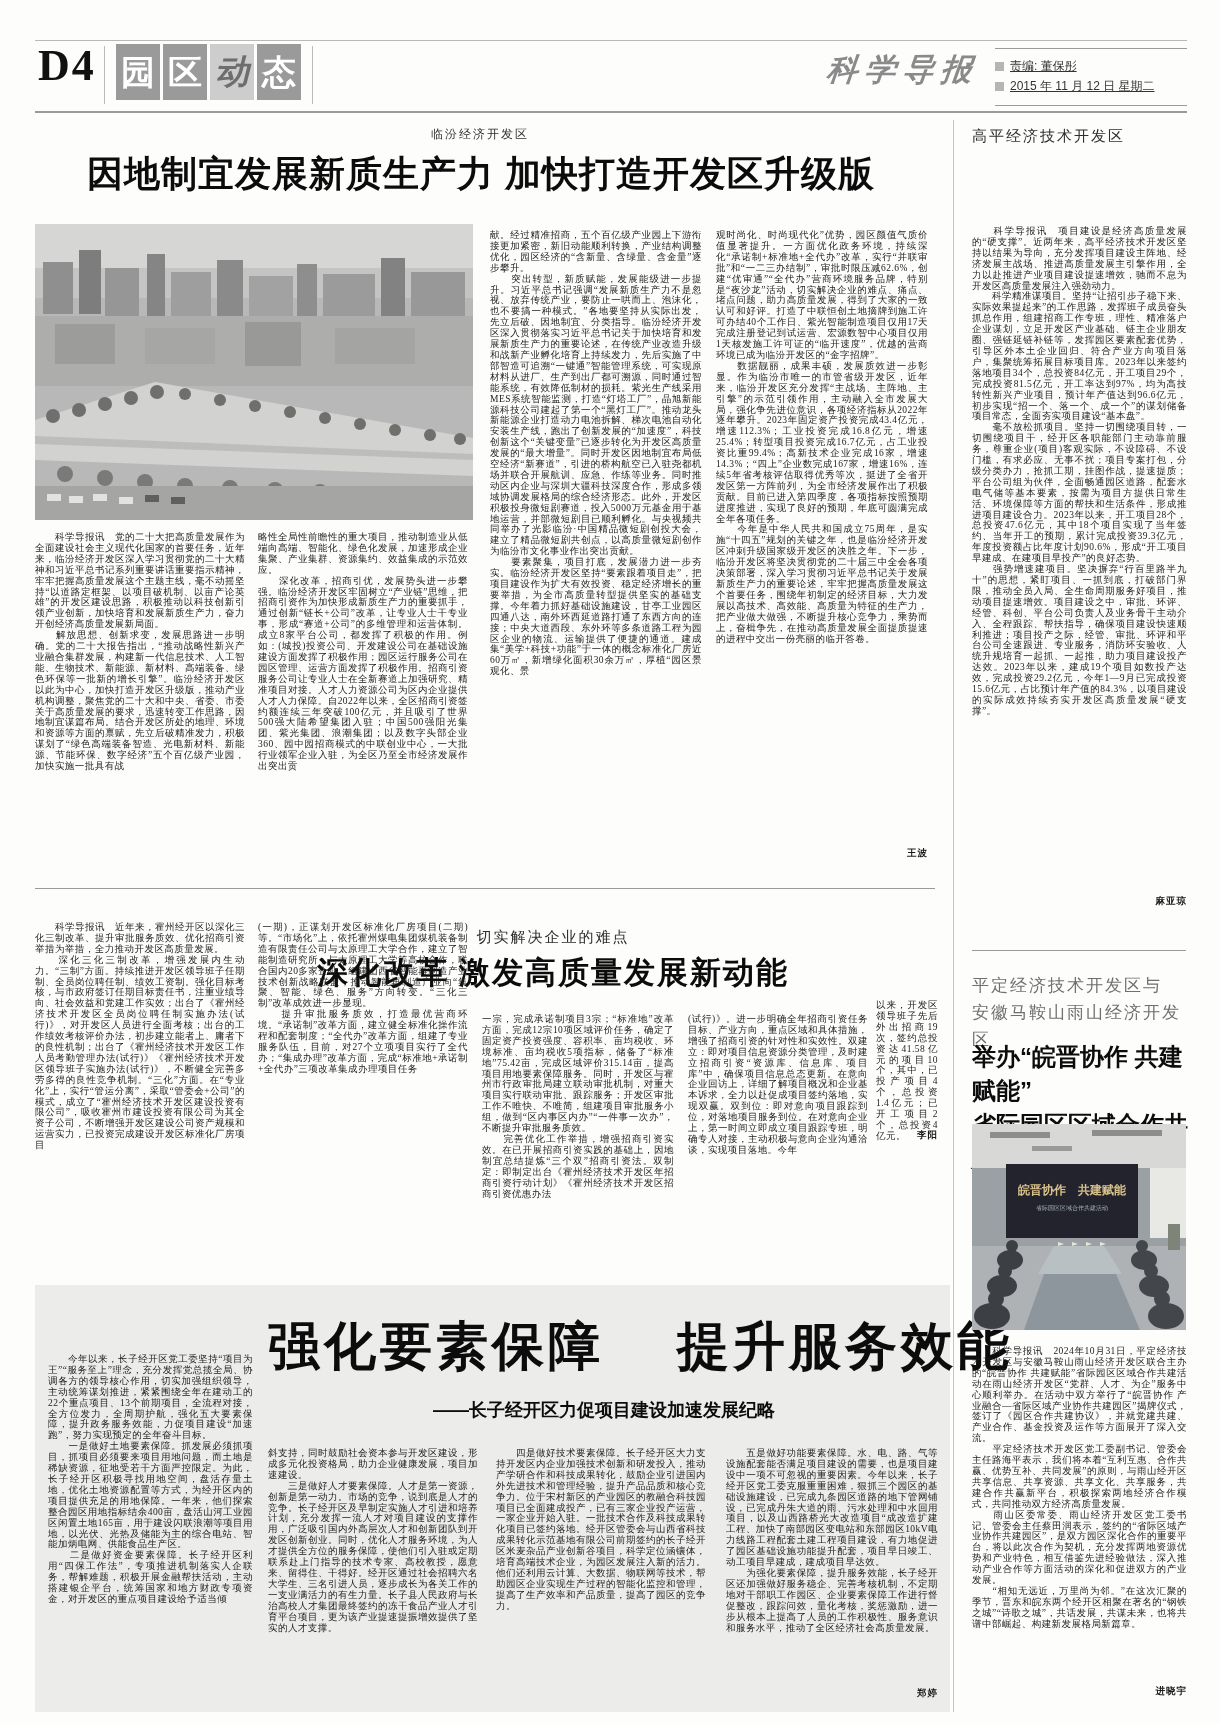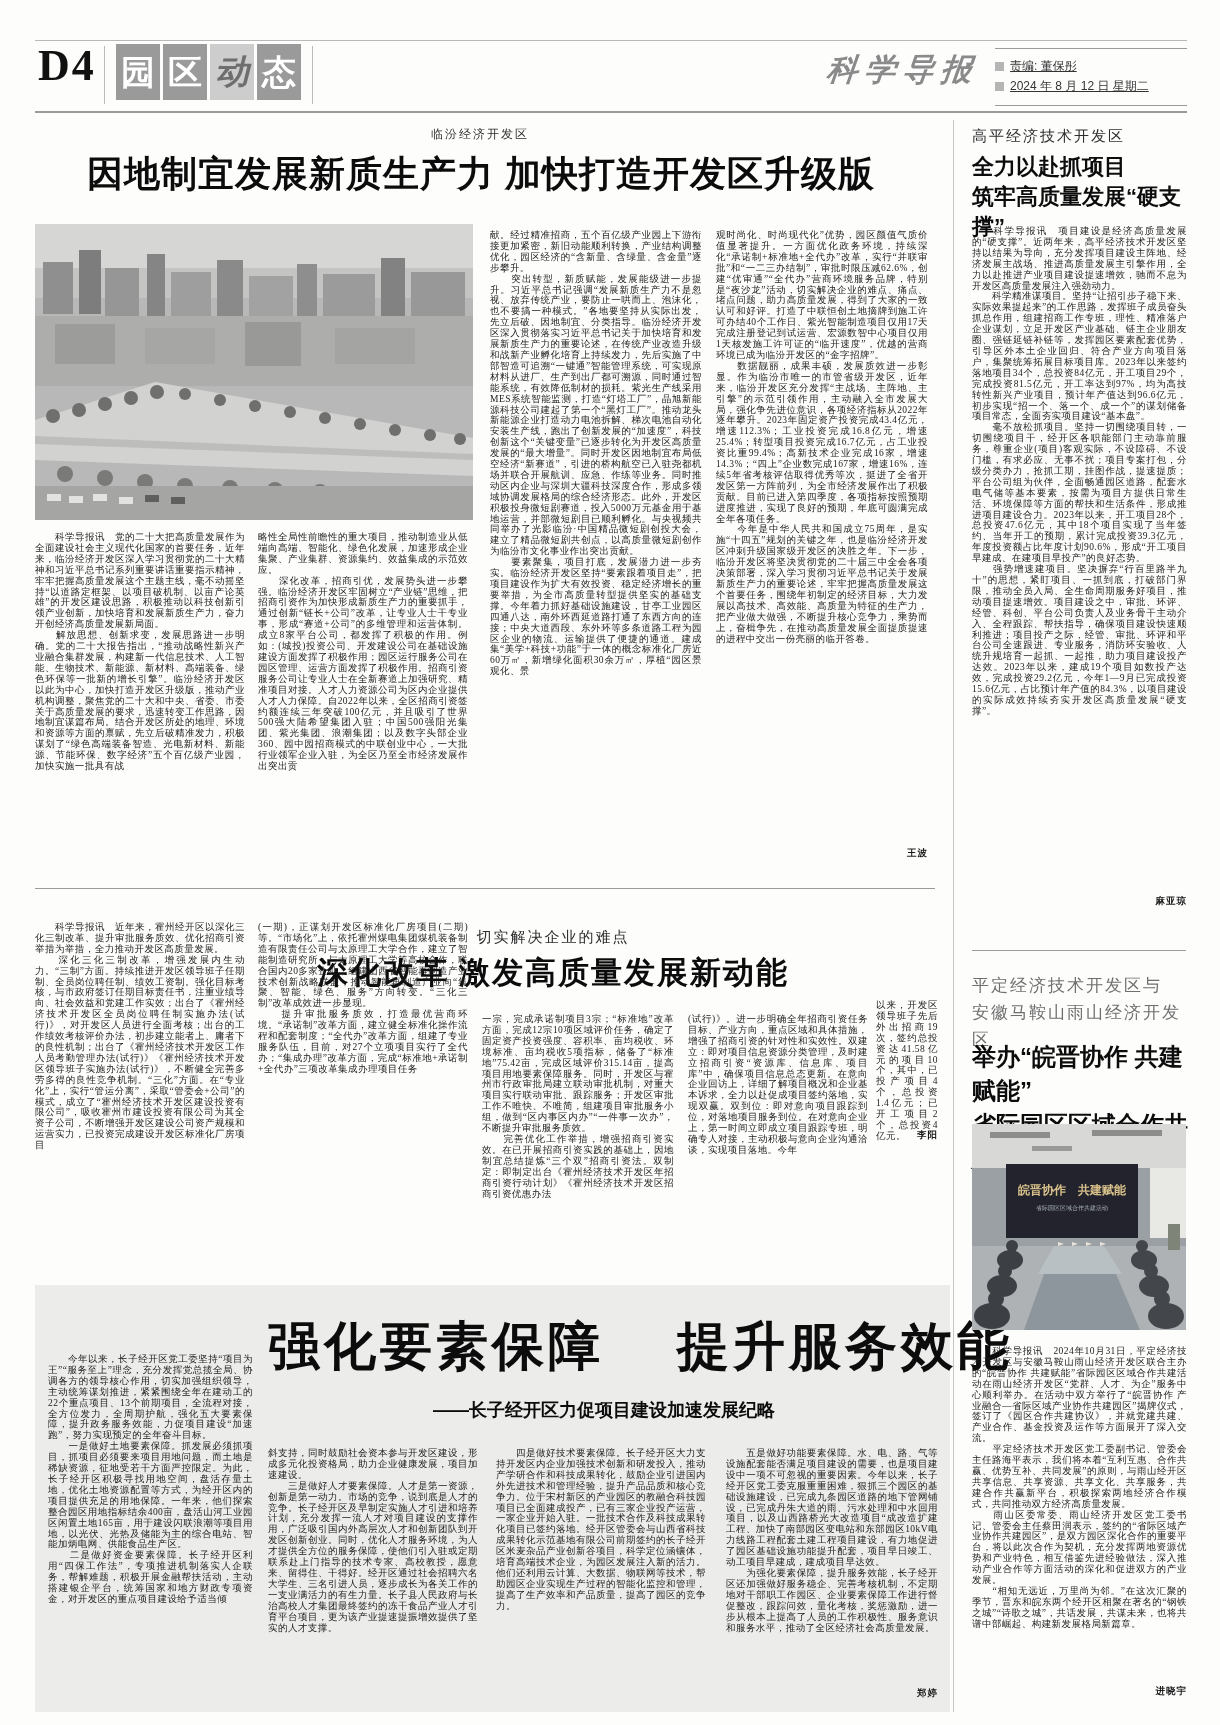--- a/index.html
+++ b/index.html
@@ -48,21 +48,21 @@
   </div>
   <div class="logo-sep2"></div>
   <div class="masthead">科学导报</div>
   <div class="pubinfo">
     <div class="row">
       <span class="sq"></span>
       <span>责编: 董保彤</span>
     </div>
     <div class="row">
       <span class="sq"></span>
-      <span>2024 年 8 月 12 日 星期二</span>
+      <span>2015 年 11 月 12 日 星期二</span>
     </div>
   </div>
   <div class="rule" style="left:35px;top:111px;width:1152px;height:2px;background:#9a9a9a;"></div>
 
   <div class="rule" style="left:953px;top:120px;width:1px;height:1592px;background:#c6c6c6;"></div>
 
   <div class="kicker" style="left:35px;top:127px;width:890px;text-align:center;font-size:12px;">临汾经济开发区</div>
   <div class="abs hl-sans" style="left:35px;top:150px;width:892px;text-align:center;font-size:36px;letter-spacing:1px;white-space:nowrap;">因地制宜发展新质生产力  加快打造开发区升级版</div>
 
   <div class="abs" style="left:35px;top:224px;width:438px;height:296px;">
@@ -141,24 +141,20 @@
 　　深化改革，招商引优，发展势头进一步攀强。临汾经济开发区牢固树立“产业链”思维，把招商引资作为加快形成新质生产力的重要抓手，通过创新“链长+公司”改革，让专业人士干专业事，形成“赛道+公司”的多维管理和运营体制。成立8家平台公司，都发挥了积极的作用。例如：(城投)投资公司、开发建设公司在基础设施建设方面发挥了积极作用；园区运行服务公司在园区管理、运营方面发挥了积极作用。招商引资服务公司让专业人士在全新赛道上加强研究、精准项目对接。人才人力资源公司为区内企业提供人才人力保障。自2022年以来，全区招商引资签约额连续三年突破100亿元，并且吸引了世界500强大陆希望集团入驻；中国500强阳光集团、紫光集团、浪潮集团；以及数字头部企业360、园中园招商模式的中联创业中心，一大批行业领军企业入驻，为全区乃至全市经济发展作出突出贡</div>
   <div class="colt" style="left:490px;top:230px;width:212px;height:632px;">献。经过精准招商，五个百亿级产业园上下游衔接更加紧密，新旧动能顺利转换，产业结构调整优化，园区经济的“含新量、含绿量、含金量”逐步攀升。
 　　突出转型，新质赋能，发展能级进一步提升。习近平总书记强调“发展新质生产力不是忽视、放弃传统产业，要防止一哄而上、泡沫化，也不要搞一种模式。”各地要坚持从实际出发，先立后破、因地制宜、分类指导。临汾经济开发区深入贯彻落实习近平总书记关于加快培育和发展新质生产力的重要论述，在传统产业改造升级和战新产业孵化培育上持续发力，先后实施了中部智造可追溯“一键通”智能管理系统，可实现原材料从进厂、生产到出厂都可溯源，同时通过智能系统，有效降低制材的损耗。紫光生产线采用MES系统智能监测，打造“灯塔工厂”，晶旭新能源科技公司建起了第一个“黑灯工厂”。推动龙头新能源企业打造动力电池拆解、梯次电池自动化安装生产线，跑出了创新发展的“加速度”，科技创新这个“关键变量”已逐步转化为开发区高质量发展的“最大增量”。同时开发区因地制宜布局低空经济“新赛道”，引进的桥构航空已入驻尧都机场并联合开展航训、应急、作练等业务。同时推动区内企业与深圳大疆科技深度合作，形成多领域协调发展格局的综合经济形态。此外，开发区积极投身微短剧赛道，投入5000万元基金用于基地运营，并部微短剧目已顺利孵化。与央视频共同举办了光影临汾·中国精品微短剧创投大会，建立了精品微短剧共创点，以高质量微短剧创作为临汾市文化事业作出突出贡献。
 　　要素聚集，项目打底，发展潜力进一步夯实。临汾经济开发区坚持“要素跟着项目走”，把项目建设作为扩大有效投资、稳定经济增长的重要举措，为全市高质量转型提供坚实的基础支撑。今年着力抓好基础设施建设，甘亭工业园区四通八达，南外环西延道路打通了东西方向的连接；中央大道西段、东外环等多条道路工程为园区企业的物流、运输提供了便捷的通道。建成集“美学+科技+功能”于一体的概念标准化厂房近60万㎡，新增绿化面积30余万㎡，厚植“园区景观化、景</div>
   <div class="colt" style="left:716px;top:230px;width:212px;height:616px;">观时尚化、时尚现代化”优势，园区颜值气质价值显著提升。一方面优化政务环境，持续深化“承诺制+标准地+全代办”改革，实行“并联审批”和“一二三办结制”，审批时限压减62.6%，创建“优审通”“全代办”营商环境服务品牌，特别是“夜沙龙”活动，切实解决企业的难点、痛点、堵点问题，助力高质量发展，得到了大家的一致认可和好评。打造了中联恒创土地摘牌到施工许可办结40个工作日、紫光智能制造项目仅用17天完成注册登记到试运营、宏源数智中心项目仅用1天核发施工许可证的“临开速度”，优越的营商环境已成为临汾开发区的“金字招牌”。
 　　数据靓丽，成果丰硕，发展质效进一步彰显。作为临汾市唯一的市管省级开发区，近年来，临汾开发区充分发挥“主战场、主阵地、主引擎”的示范引领作用，主动融入全市发展大局，强化争先进位意识，各项经济指标从2022年逐年攀升。2023年固定资产投资完成43.4亿元，增速112.3%；工业投资完成16.8亿元，增速25.4%；转型项目投资完成16.7亿元，占工业投资比重99.4%；高新技术企业完成16家，增速14.3%；“四上”企业数完成167家，增速16%，连续5年省考核评估取得优秀等次，挺进了全省开发区第一方阵前列，为全市经济发展作出了积极贡献。目前已进入第四季度，各项指标按照预期进度推进，实现了良好的预期，年底可圆满完成全年各项任务。
 　　今年是中华人民共和国成立75周年，是实施“十四五”规划的关键之年，也是临汾经济开发区冲刺升级国家级开发区的决胜之年。下一步，临汾开发区将坚决贯彻党的二十届三中全会各项决策部署，深入学习贯彻习近平总书记关于发展新质生产力的重要论述，牢牢把握高质量发展这个首要任务，围绕年初制定的经济目标，大力发展以高技术、高效能、高质量为特征的生产力，把产业做大做强，不断提升核心竞争力，乘势而上，奋楫争先，在推动高质量发展全面提质提速的进程中交出一份亮丽的临开答卷。</div>
   <div class="colt byline" style="left:716px;top:848px;width:212px;">王波</div>
 
   <div class="kicker" style="left:972px;top:127px;width:215px;">高平经济技术开发区</div>
-  <div class="abs hl-sans" style="left:972px;top:152px;width:216px;font-size:22px;line-height:30px;">
-    <div>全力以赴抓项目</div>
-    <div>筑牢高质量发展“硬支撑”</div>
-  </div>
   <div class="colt" style="left:972px;top:226px;width:215px;height:668px;">　　科学导报讯　项目建设是经济高质量发展的“硬支撑”。近两年来，高平经济技术开发区坚持以结果为导向，充分发挥项目建设主阵地、经济发展主战场、推进高质量发展主引擎作用，全力以赴推进产业项目建设提速增效，驰而不息为开发区高质量发展注入强劲动力。
 　　科学精准谋项目。坚持“让招引步子稳下来、实际效果提起来”的工作思路，发挥班子成员奋头抓总作用，组建招商工作专班，理性、精准落户企业谋划，立足开发区产业基础、链主企业朋友圈、强链延链补链等，发挥园区要素配套优势，引导区外本土企业回归、符合产业方向项目落户，集聚统筹拓展目标项目库。2023年以来签约落地项目34个，总投资84亿元，开工项目29个，完成投资81.5亿元，开工率达到97%，均为高技转性新兴产业项目，预计年产值达到96.6亿元，初步实现“招一个、落一个、成一个”的谋划储备项目常态，全面夯实项目建设“基本盘”。
 　　毫不放松抓项目。坚持一切围绕项目转，一切围绕项目干，经开区各职能部门主动靠前服务，尊重企业(项目)客观实际，不设障碍、不设门槛，有求必应、无事不扰；项目专案打包，分级分类办力，抢抓工期，挂图作战，提速提质；平台公司组为伙伴，全面畅通园区道路，配套水电气储等基本要素，按需为项目方提供日常生活、环境保障等方面的帮扶和生活条件，形成推进项目建设合力。2023年以来，开工项目28个，总投资47.6亿元，其中18个项目实现了当年签约、当年开工的预期，累计完成投资39.3亿元，年度投资额占比年度计划90.6%，形成“开工项目早建成、在建项目早投产”的良好态势。
 　　强势增速建项目。坚决摒弃“行百里路半九十”的思想，紧盯项目、一抓到底，打破部门界限，推动全员入局、全生命周期服务好项目，推动项目提速增效。项目建设之中，审批、环评、经管、科创、平台公司负责人及业务骨干主动介入、全程跟踪、帮扶指导，确保项目建设快速顺利推进；项目投产之际，经管、审批、环评和平台公司全速跟进、专业服务，消防环安验收、人统升规培育一起抓、一起推，助力项目建设投产达效。2023年以来，建成19个项目如数投产达效，完成投资29.2亿元，今年1—9月已完成投资15.6亿元，占比预计年产值的84.3%，以项目建设的实际成效持续夯实开发区高质量发展“硬支撑”。</div>
   <div class="colt byline" style="left:972px;top:896px;width:215px;">麻亚琼</div>
 
   <div class="rule" style="left:35px;top:888px;width:900px;height:1px;background:#9a9a9a;"></div>
   <div class="kicker" style="left:262px;top:928px;width:582px;text-align:center;font-size:15px;">切实解决企业的难点</div>
   <div class="abs hl-serif" style="left:262px;top:952px;width:582px;text-align:center;font-size:31px;letter-spacing:2px;white-space:nowrap;">深化改革  激发高质量发展新动能</div>
 

